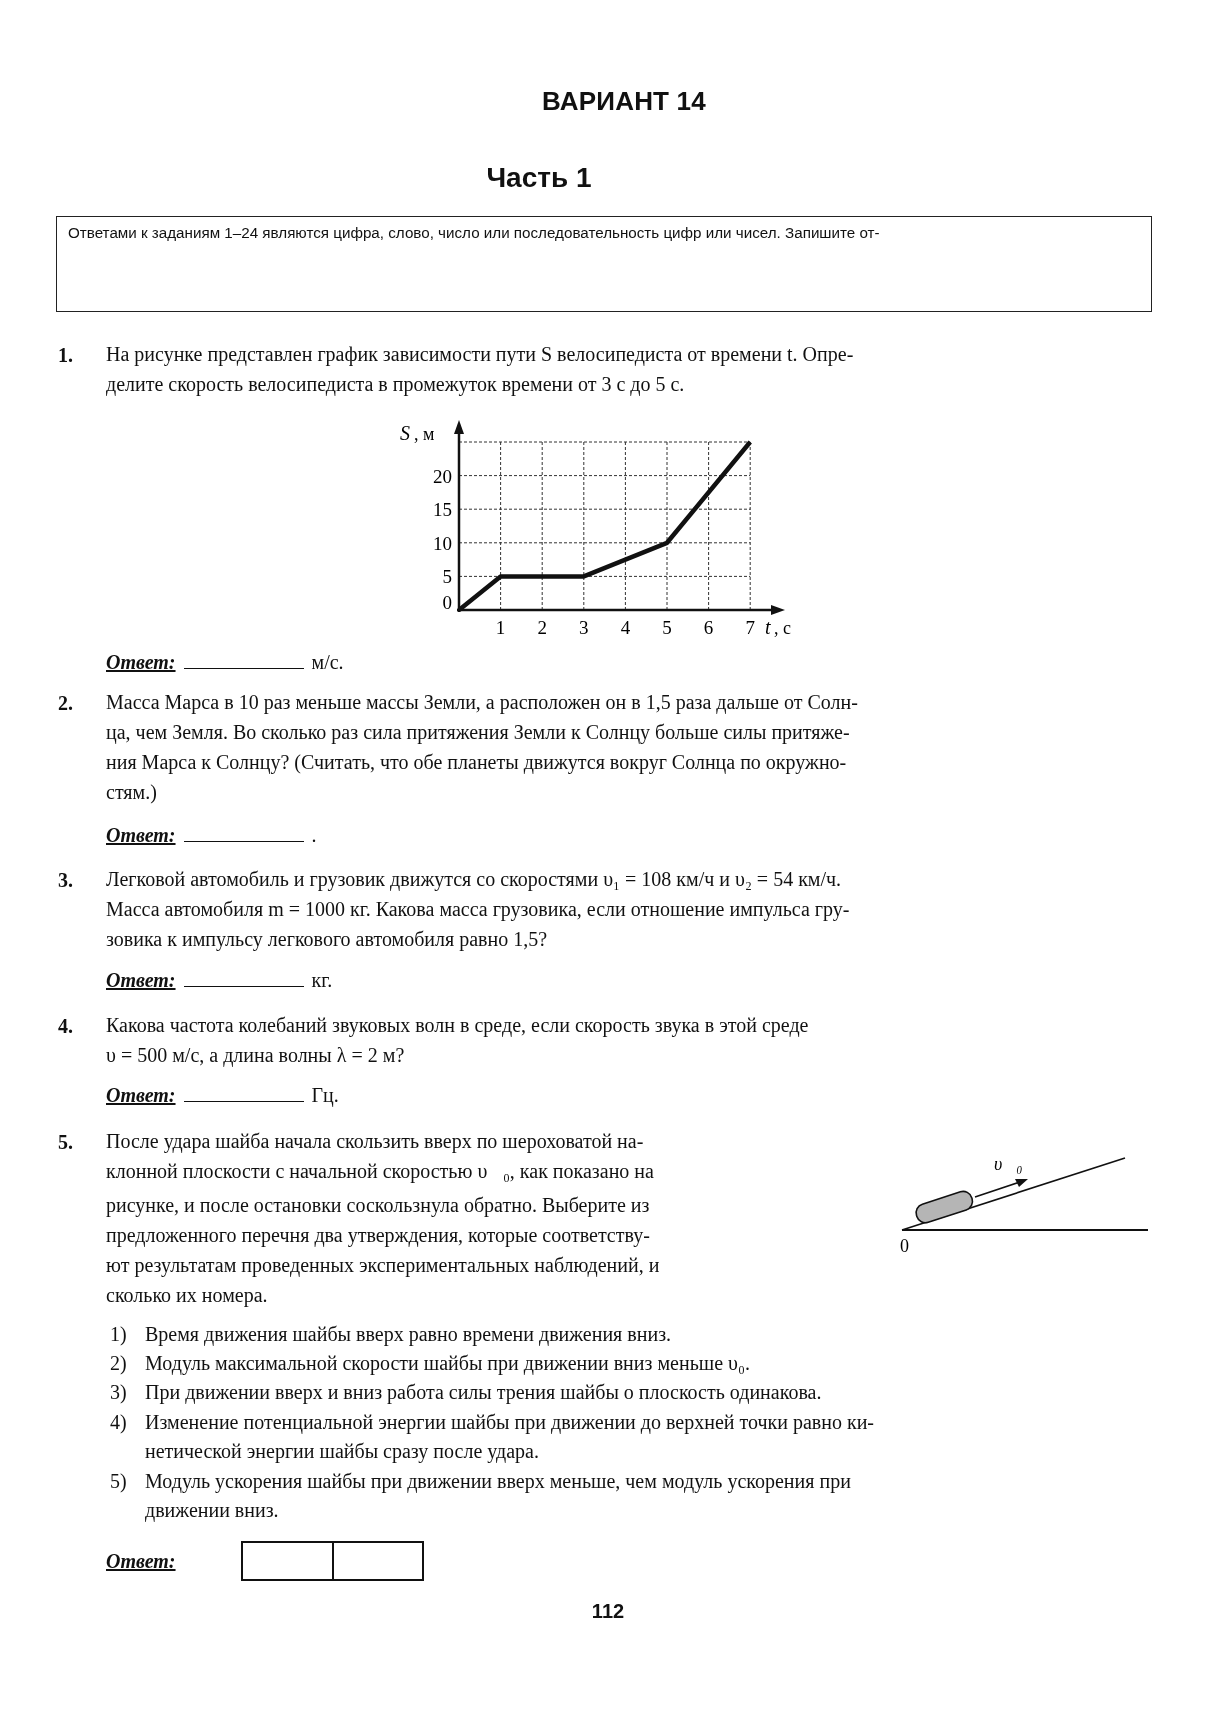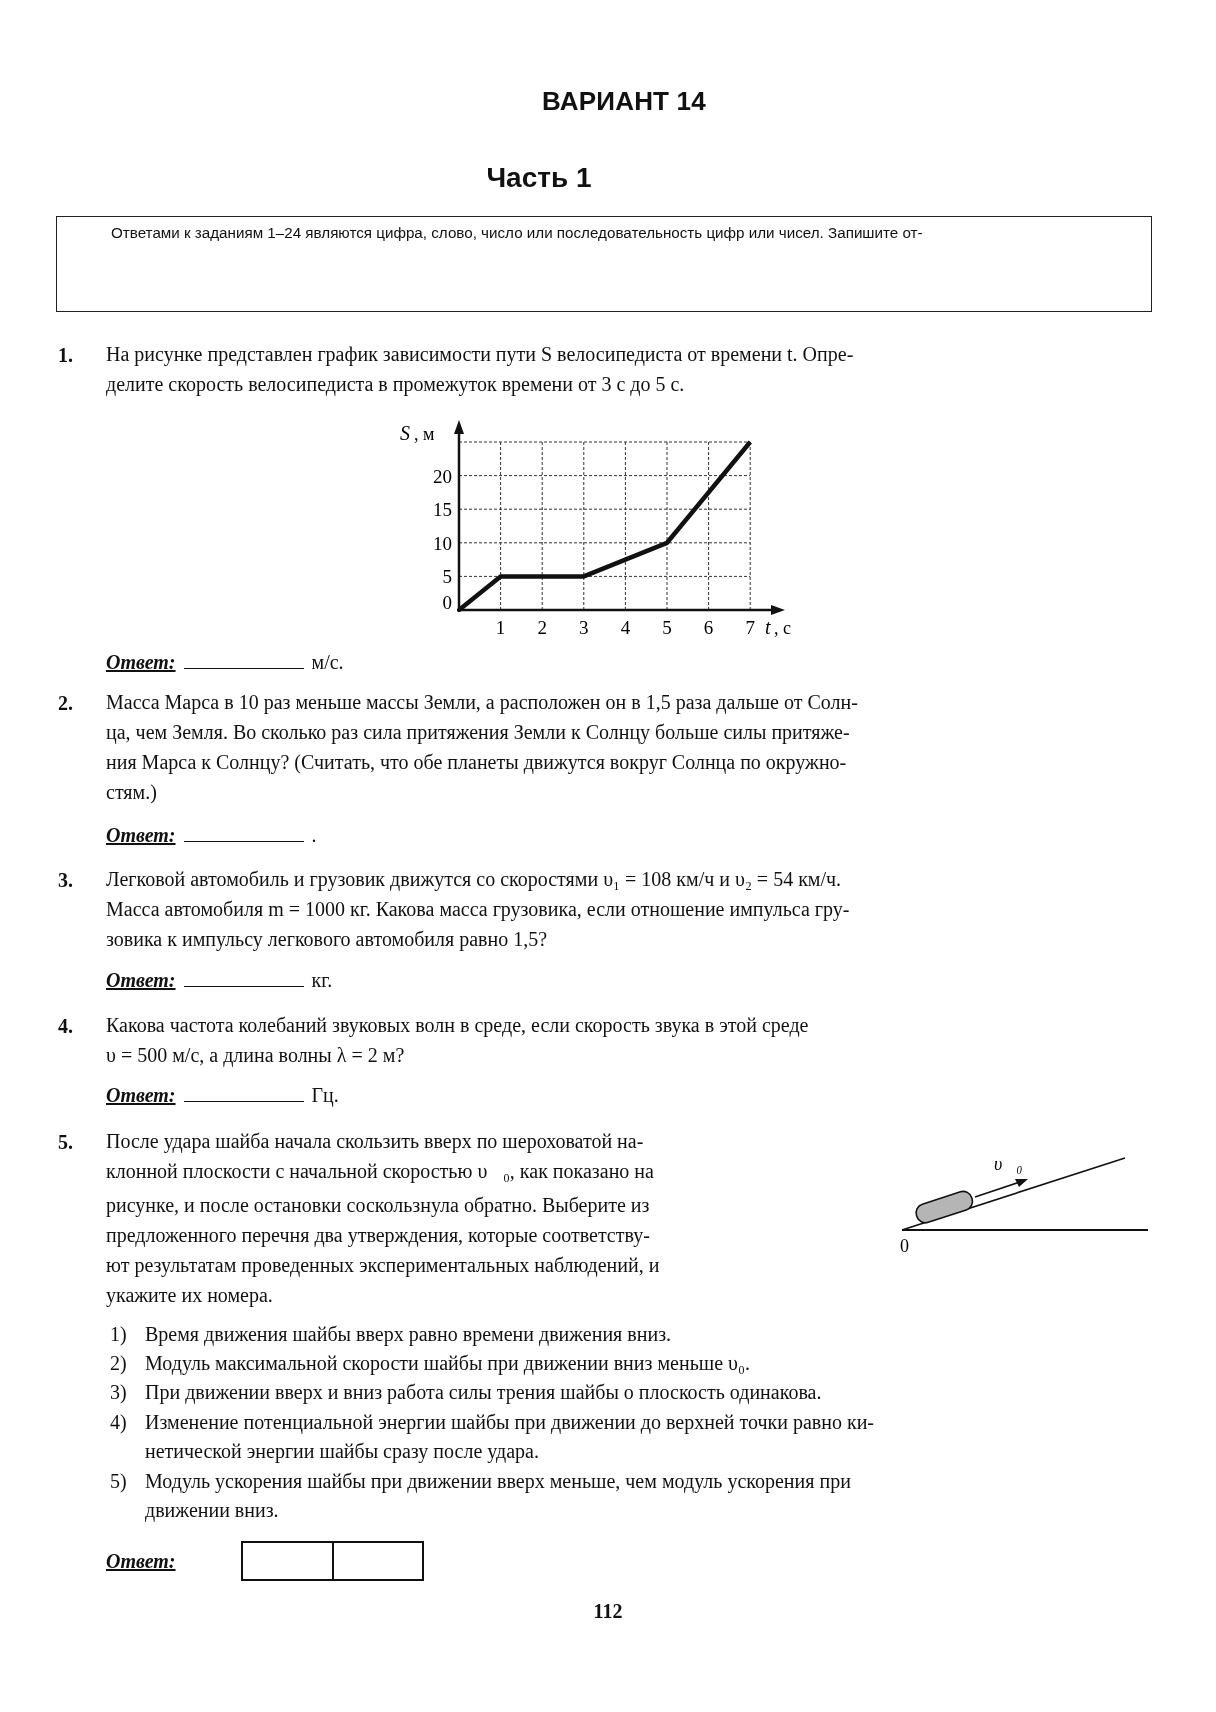--- a/index.html
+++ b/index.html
@@ -1,32 +1,32 @@
 <!DOCTYPE html>
 <html><head>
 <meta charset="utf-8">
 <style>
   html, body { margin: 0; padding: 0; background: #ffffff; }
   body { width: 1216px; height: 1712px; position: relative; overflow: hidden; color: #111; font-family: "DejaVu Serif", serif; }
   .abs { position: absolute; }
   .title { left: 16px; width: 1216px; top: 86px; text-align: center; font-family: "Liberation Sans", sans-serif; font-weight: bold; font-size: 26px; letter-spacing: 0.2px; }
   .part { left: 0; width: 1044px; top: 162px; text-align: center; font-family: "Liberation Sans", sans-serif; font-weight: bold; font-size: 28px; margin-left: 17px; }
   .instr { left: 56px; top: 216px; width: 1096px; height: 96px; border: 1.5px solid #222; box-sizing: border-box; padding: 4px 10px 0 11px; font-family: "Liberation Sans", sans-serif; font-size: 15.2px; line-height: 23.5px; text-align: justify; }
-  .instr span { display: block; white-space: nowrap; margin-left: 43px; }
+  .instr span { display: block; white-space: nowrap; }
   .qnum { position: absolute; left: 58px; font-weight: bold; font-family: "Liberation Serif", serif; font-size: 20px; }
   .qline { position: absolute; left: 106px; font-family: "Liberation Serif", serif; font-size: 20px; line-height: 29px; white-space: nowrap; }
   .ans { position: absolute; left: 106px; font-family: "Liberation Serif", serif; font-size: 20px; white-space: nowrap; }
   .ans .lbl { font-style: italic; font-weight: bold; text-decoration: underline; }
   .ans .blank { display: inline-block; width: 120px; border-bottom: 1.5px solid #111; height: 18px; vertical-align: baseline; margin: 0 8px 0 8px; }
   .opt { position: absolute; left: 110px; font-family: "Liberation Serif", serif; font-size: 20px; line-height: 29px; white-space: nowrap; }
   .opt .on { display: inline-block; width: 35px; }
   .answer-box { position: absolute; left: 241px; top: 1541px; width: 183px; height: 40px; border: 2px solid #111; box-sizing: border-box; display: flex; }
   .answer-box .cell { flex: 1; border-right: 2px solid #111; }
   .answer-box .cell:last-child { border-right: none; }
-  .pagenum { position: absolute; left: 0; width: 1216px; top: 1600px; text-align: center; font-family: Liberation Serif, serif; font-weight: bold; font-size: 20px; }
+  .pagenum { position: absolute; left: 0; width: 1216px; top: 1600px; text-align: center; font-family: Liberation Sans, sans-serif; font-weight: bold; font-size: 20px; }
   svg text { font-family: "Liberation Serif", serif; }
 </style>
 </head>
 <body>
 
 <div class="abs title">ВАРИАНТ 14</div>
 <div class="abs part">Часть 1</div>
 
 <div class="abs instr">
   <span>Ответами к заданиям 1–24 являются цифра, слово, число или последовательность цифр или чисел. Запишите от-</span>
@@ -110,21 +110,21 @@
 <div class="ans" style="top:1083px">
   <span class="lbl">Ответ:</span><span class="blank"></span><span>Гц.</span>
 </div>
 
 <div class="qnum" style="top:1131px">5.</div>
 <div class="qline" style="top:1127px">После удара шайба начала скользить вверх по шероховатой на-</div>
 <div class="qline" style="top:1157px">клонной плоскости с начальной скоростью υ⃗₀, как показано на</div>
 <div class="qline" style="top:1191px">рисунке, и после остановки соскользнула обратно. Выберите из</div>
 <div class="qline" style="top:1221px">предложенного перечня два утверждения, которые соответству-</div>
 <div class="qline" style="top:1251px">ют результатам проведенных экспериментальных наблюдений, и</div>
-<div class="qline" style="top:1281px">укажите их номера.</div>
+<div class="qline" style="top:1281px">сколько их номера.</div>
 
 <svg class="abs" style="left:880px;top:1130px" width="300" height="130">
   <line x1="22" y1="100" x2="268" y2="100" stroke="#111" stroke-width="2"></line>
   <line x1="22" y1="100" x2="245" y2="28" stroke="#111" stroke-width="1.6"></line>
   <g transform="rotate(-17.9 60 80)">
     <rect x="36" y="69" width="58" height="19" rx="9" ry="9" fill="#b5b5b5" stroke="#111" stroke-width="1.6"></rect>
   </g>
   <line x1="95" y1="67" x2="140" y2="52" stroke="#111" stroke-width="1.6"></line>
   <polygon points="148,49 135,49 139,57" fill="#111"></polygon>
   <text x="114" y="40" font-size="18" font-style="italic">υ⃗₀</text>

